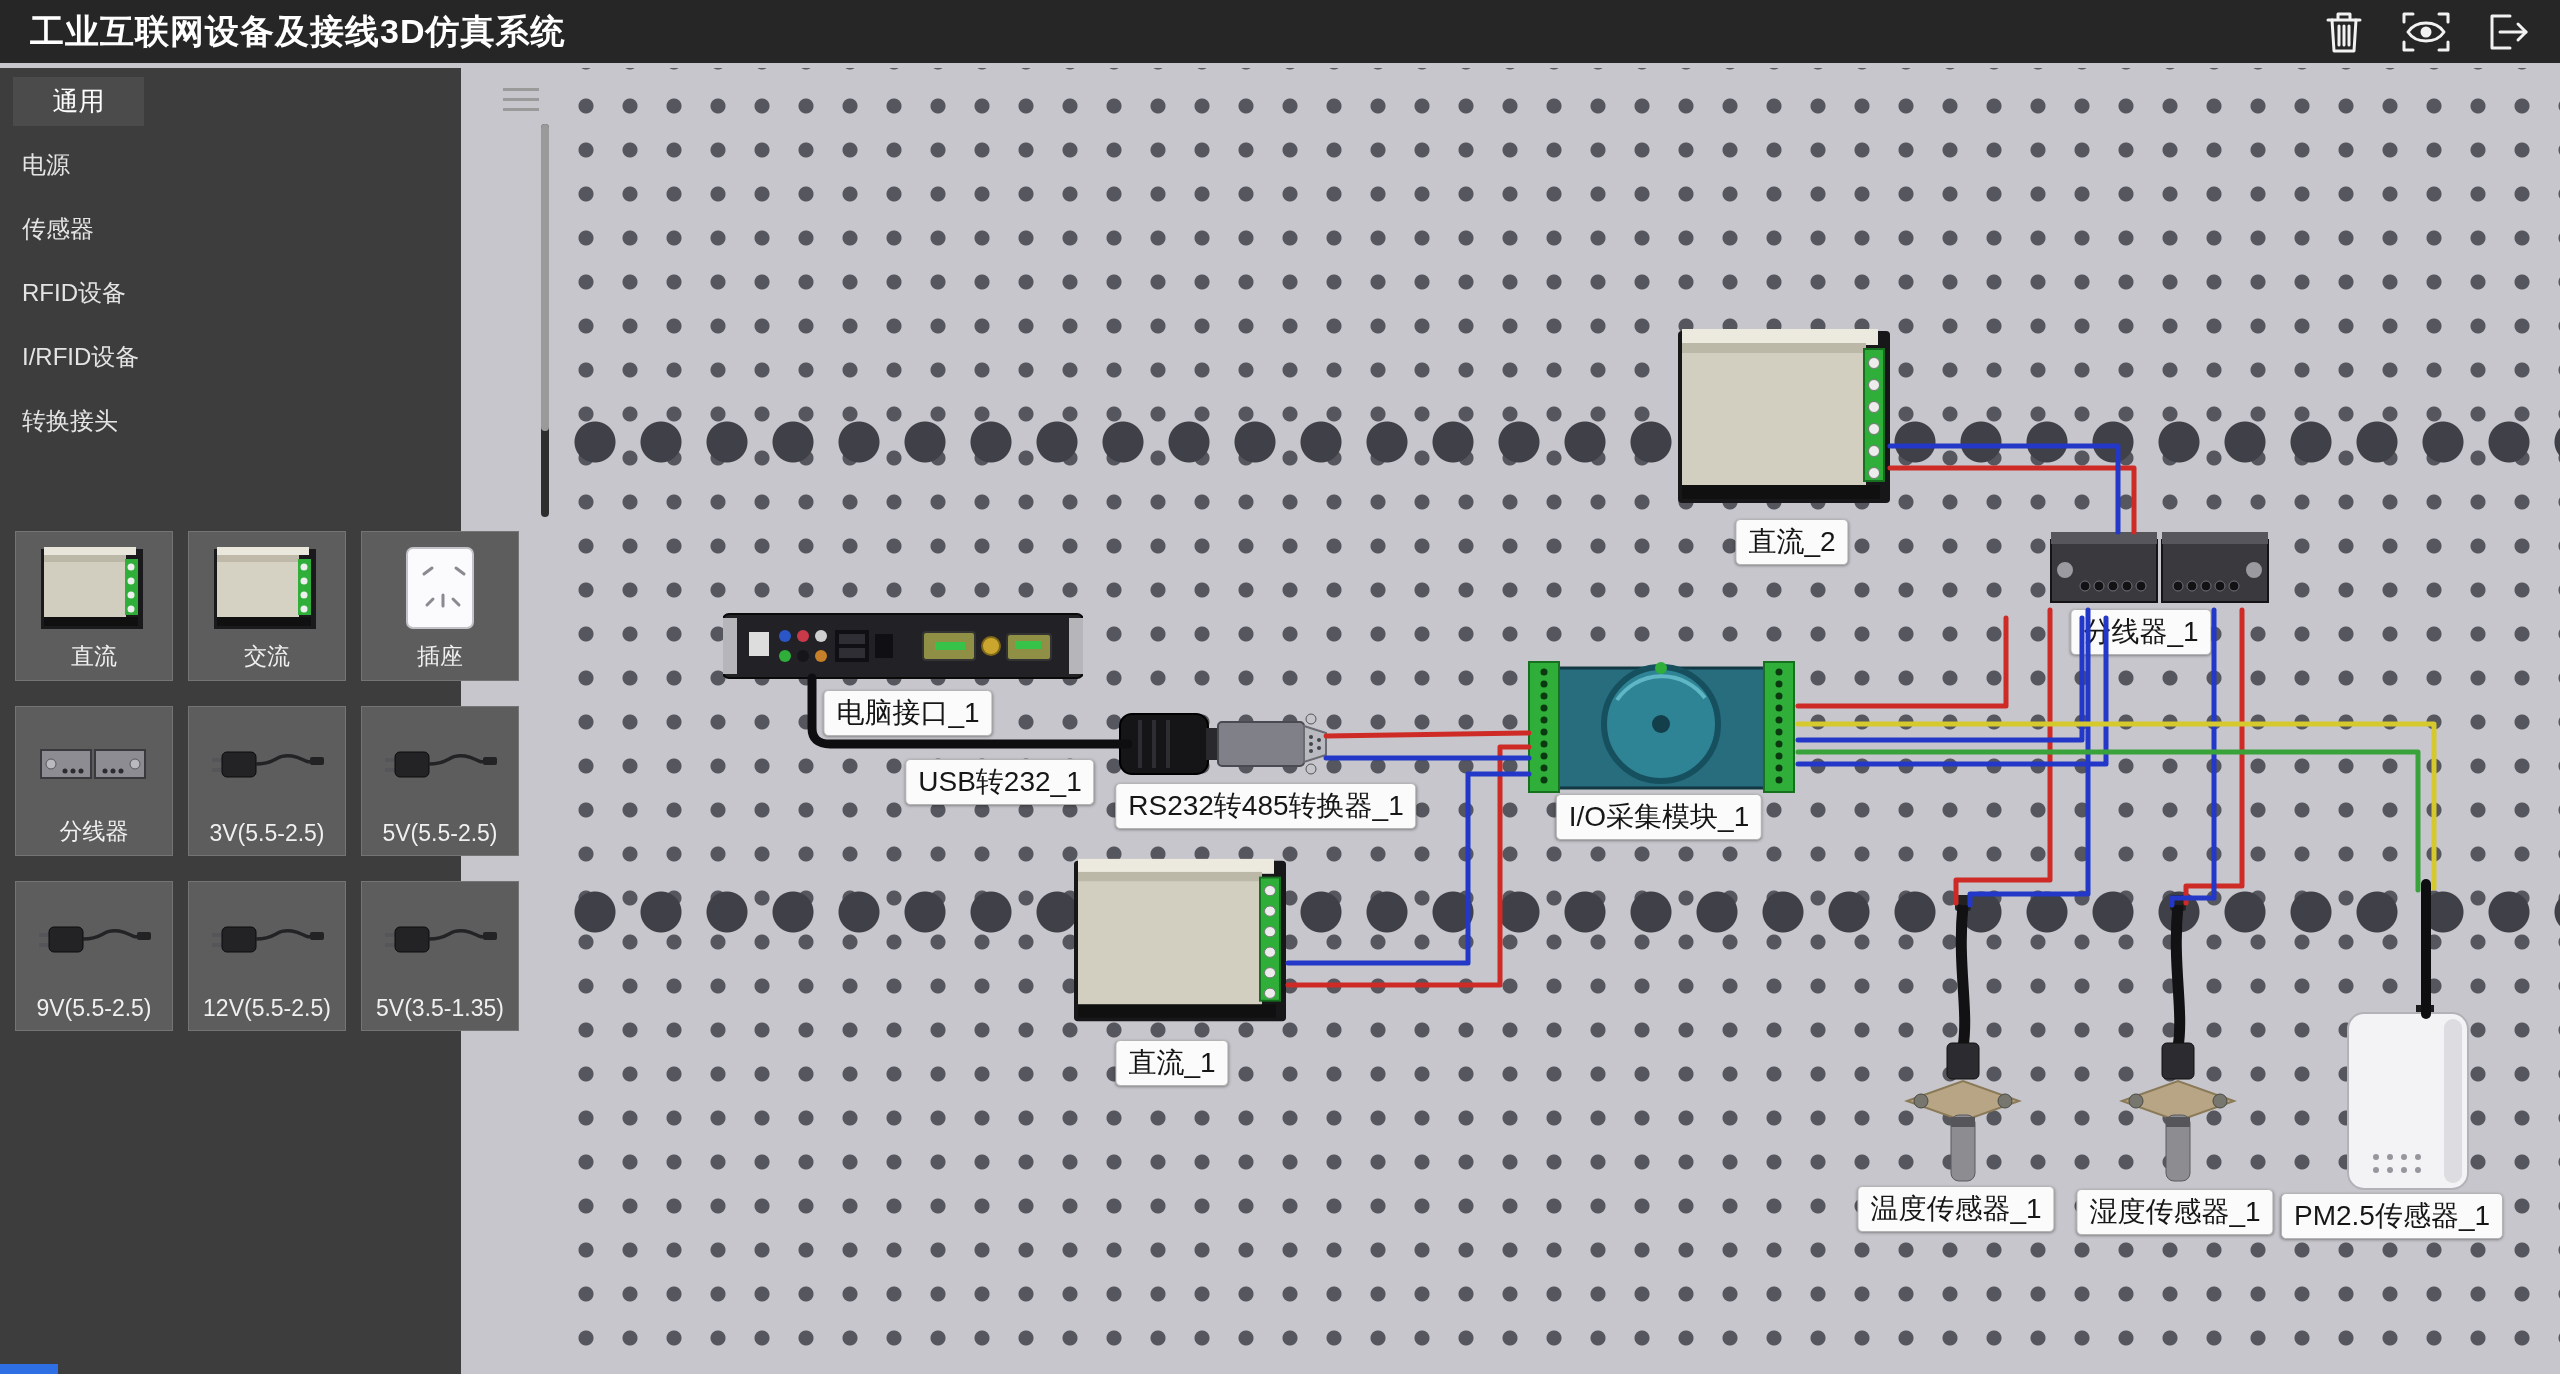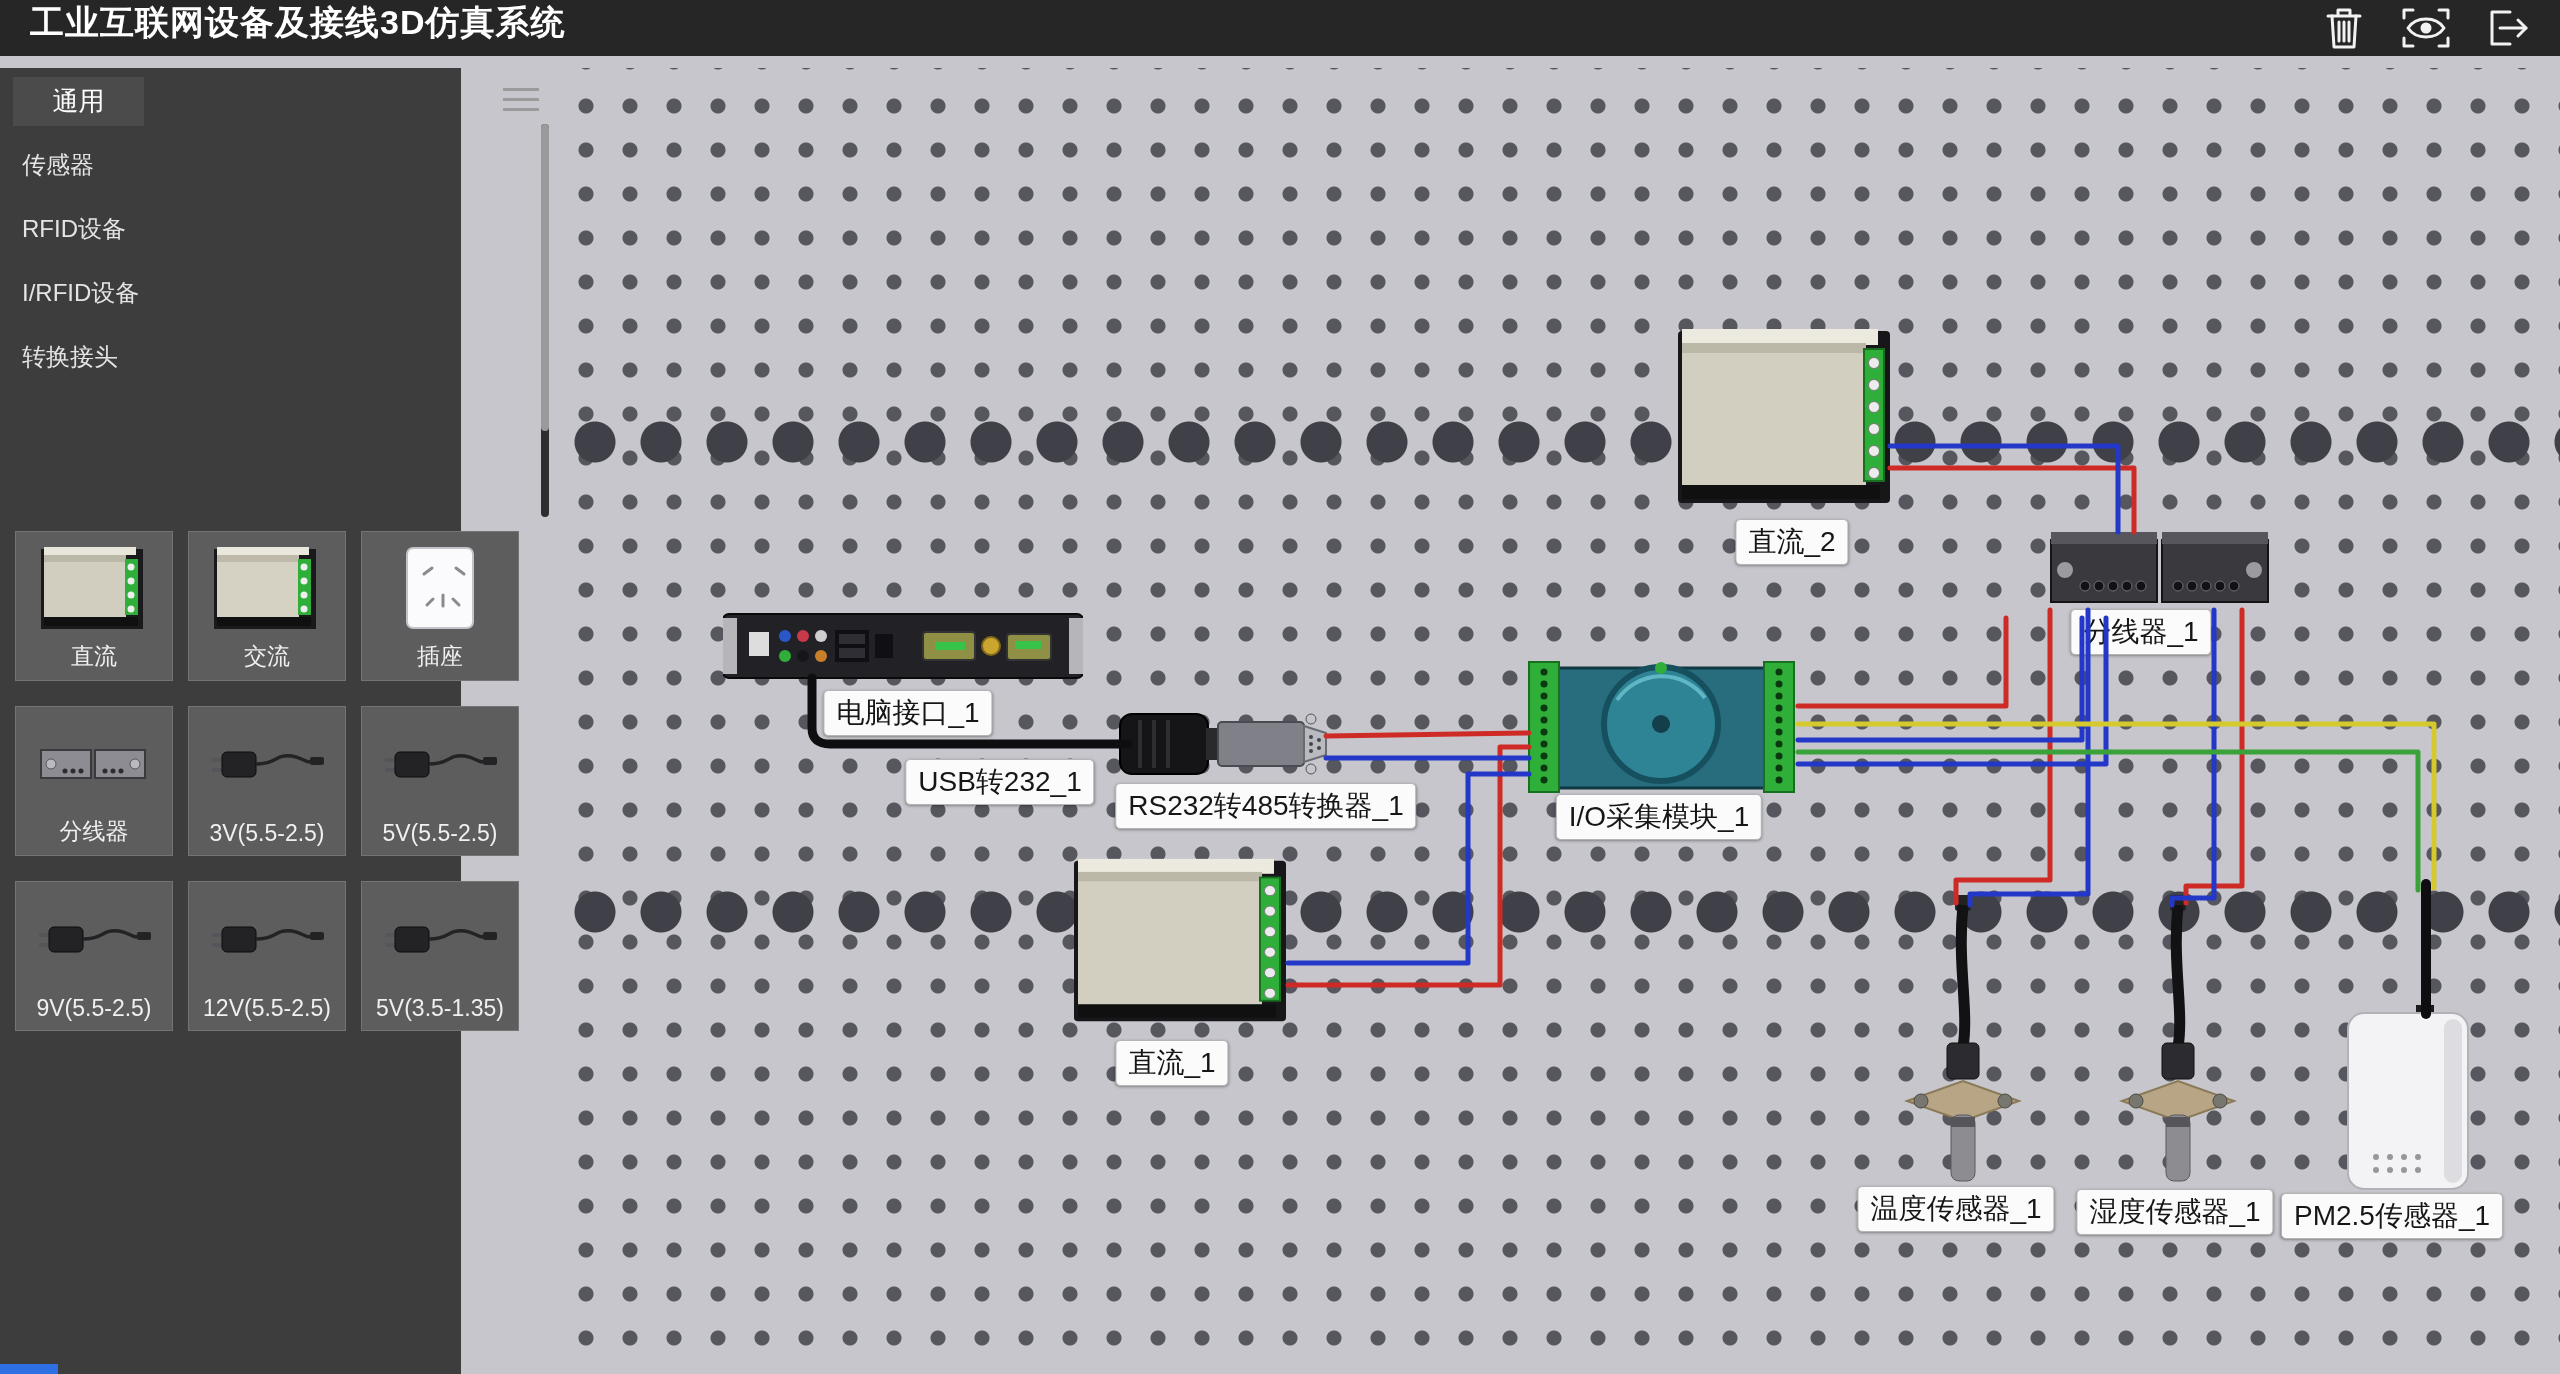--- a/index.html
+++ b/index.html
@@ -2,21 +2,21 @@
 <html><head>
 <meta charset="utf-8">
 <style>
   html,body{margin:0;padding:0;}
   body{
     width:2560px;height:1374px;position:relative;overflow:hidden;
     background:#c6c6cc;font-family:"Liberation Sans",sans-serif;
     -webkit-font-smoothing:antialiased;
   }
   
-  #topbar{position:absolute;left:0;top:0;width:2560px;height:56px;background:#262626;z-index:10;display:flex;}
+  #topbar{position:absolute;left:0;top:0;width:2560px;height:63px;background:#262626;z-index:10;display:flex;align-items:center;}
   #topbar .title{margin-left:30px;color:#ffffff;font-size:34px;font-weight:bold;letter-spacing:1px;}
   #topbar .icons{margin-left:auto;margin-right:26px;display:flex;gap:30px;align-items:center;}
   .icon-btn{width:52px;height:52px;display:flex;align-items:center;justify-content:center;cursor:pointer;}
   .icon-btn svg{stroke:#f2f2f2;fill:none;stroke-width:3;stroke-linecap:round;stroke-linejoin:round;}
   
   #sidebar{position:absolute;left:0;top:68px;width:461px;height:1306px;background:#3d3d3d;z-index:5;}
   #tab-general{position:absolute;left:13px;top:9px;width:131px;height:49px;background:#4b4b4b;color:#fff;
     font-size:26px;display:flex;align-items:center;justify-content:center;cursor:pointer;}
   #menu-icon{position:absolute;left:503px;top:20px;width:36px;height:26px;cursor:pointer;}
   #menu-icon div{height:3px;background:#9a9a9a;margin-bottom:7px;}
@@ -86,20 +86,21 @@
 
 <div id="sidebar">
   <div id="tab-general">通用</div>
   <div id="menu-icon">
       <div></div>
       <div></div>
       <div></div>
     </div>
 
   <div class="menu-list">
+    <div class="menu-item">电源</div>
     <div class="menu-item">传感器</div>
     <div class="menu-item">RFID设备</div>
     <div class="menu-item">I/RFID设备</div>
     <div class="menu-item">转换接头</div>
   </div>
   <div id="scroll-track">
     <div id="scroll-thumb"></div>
   </div>
 
   <div class="card" style="left:15px;top:463px">

